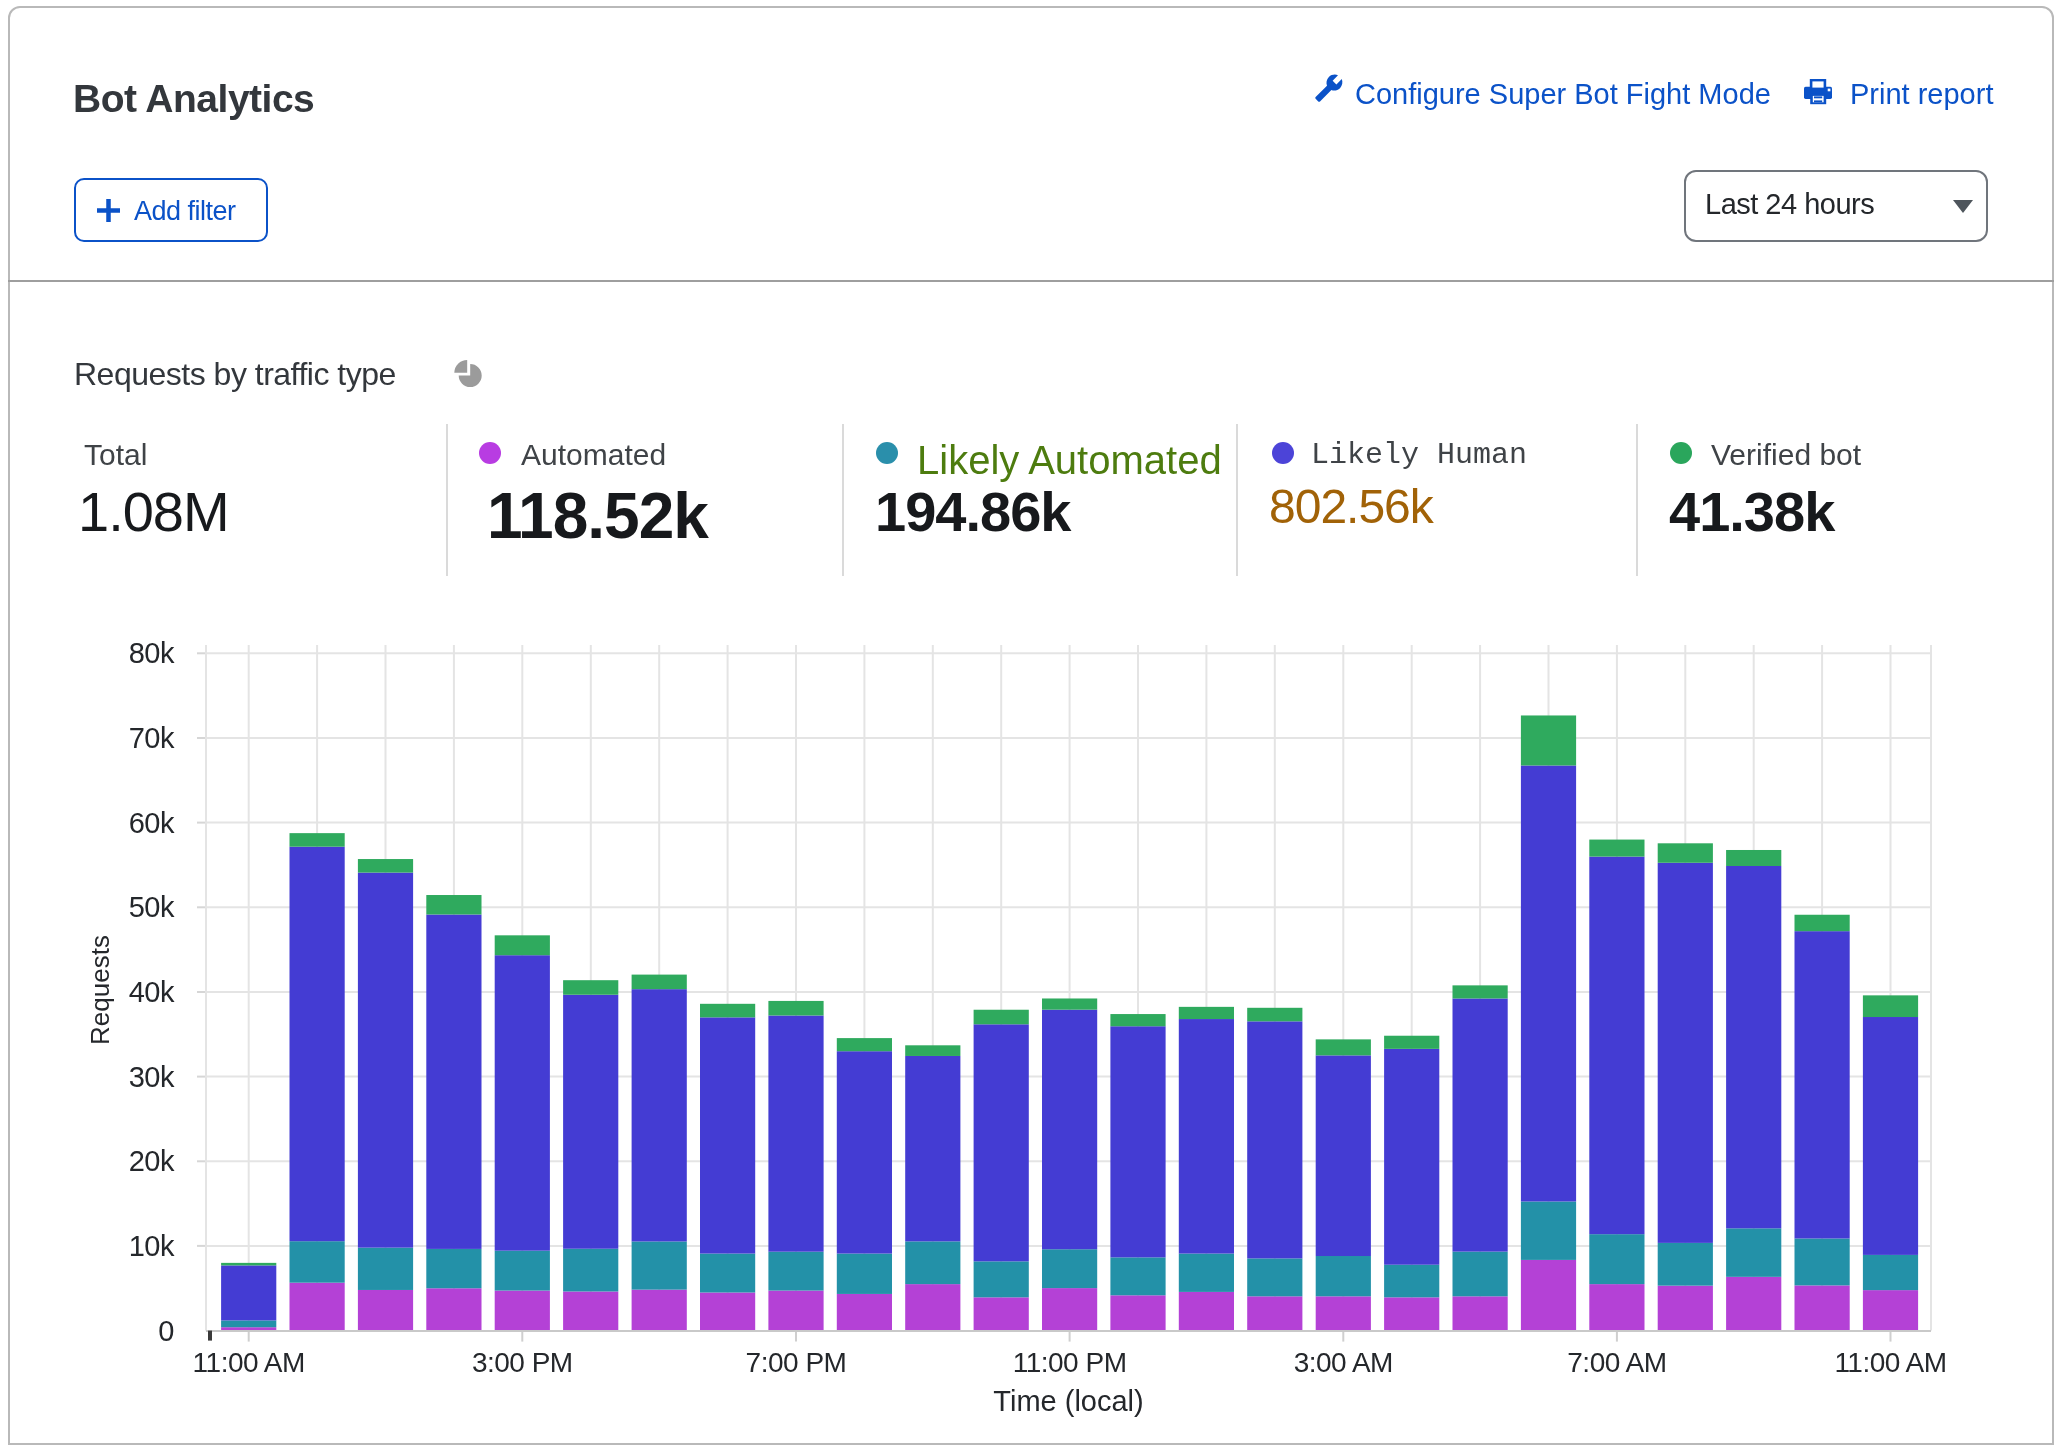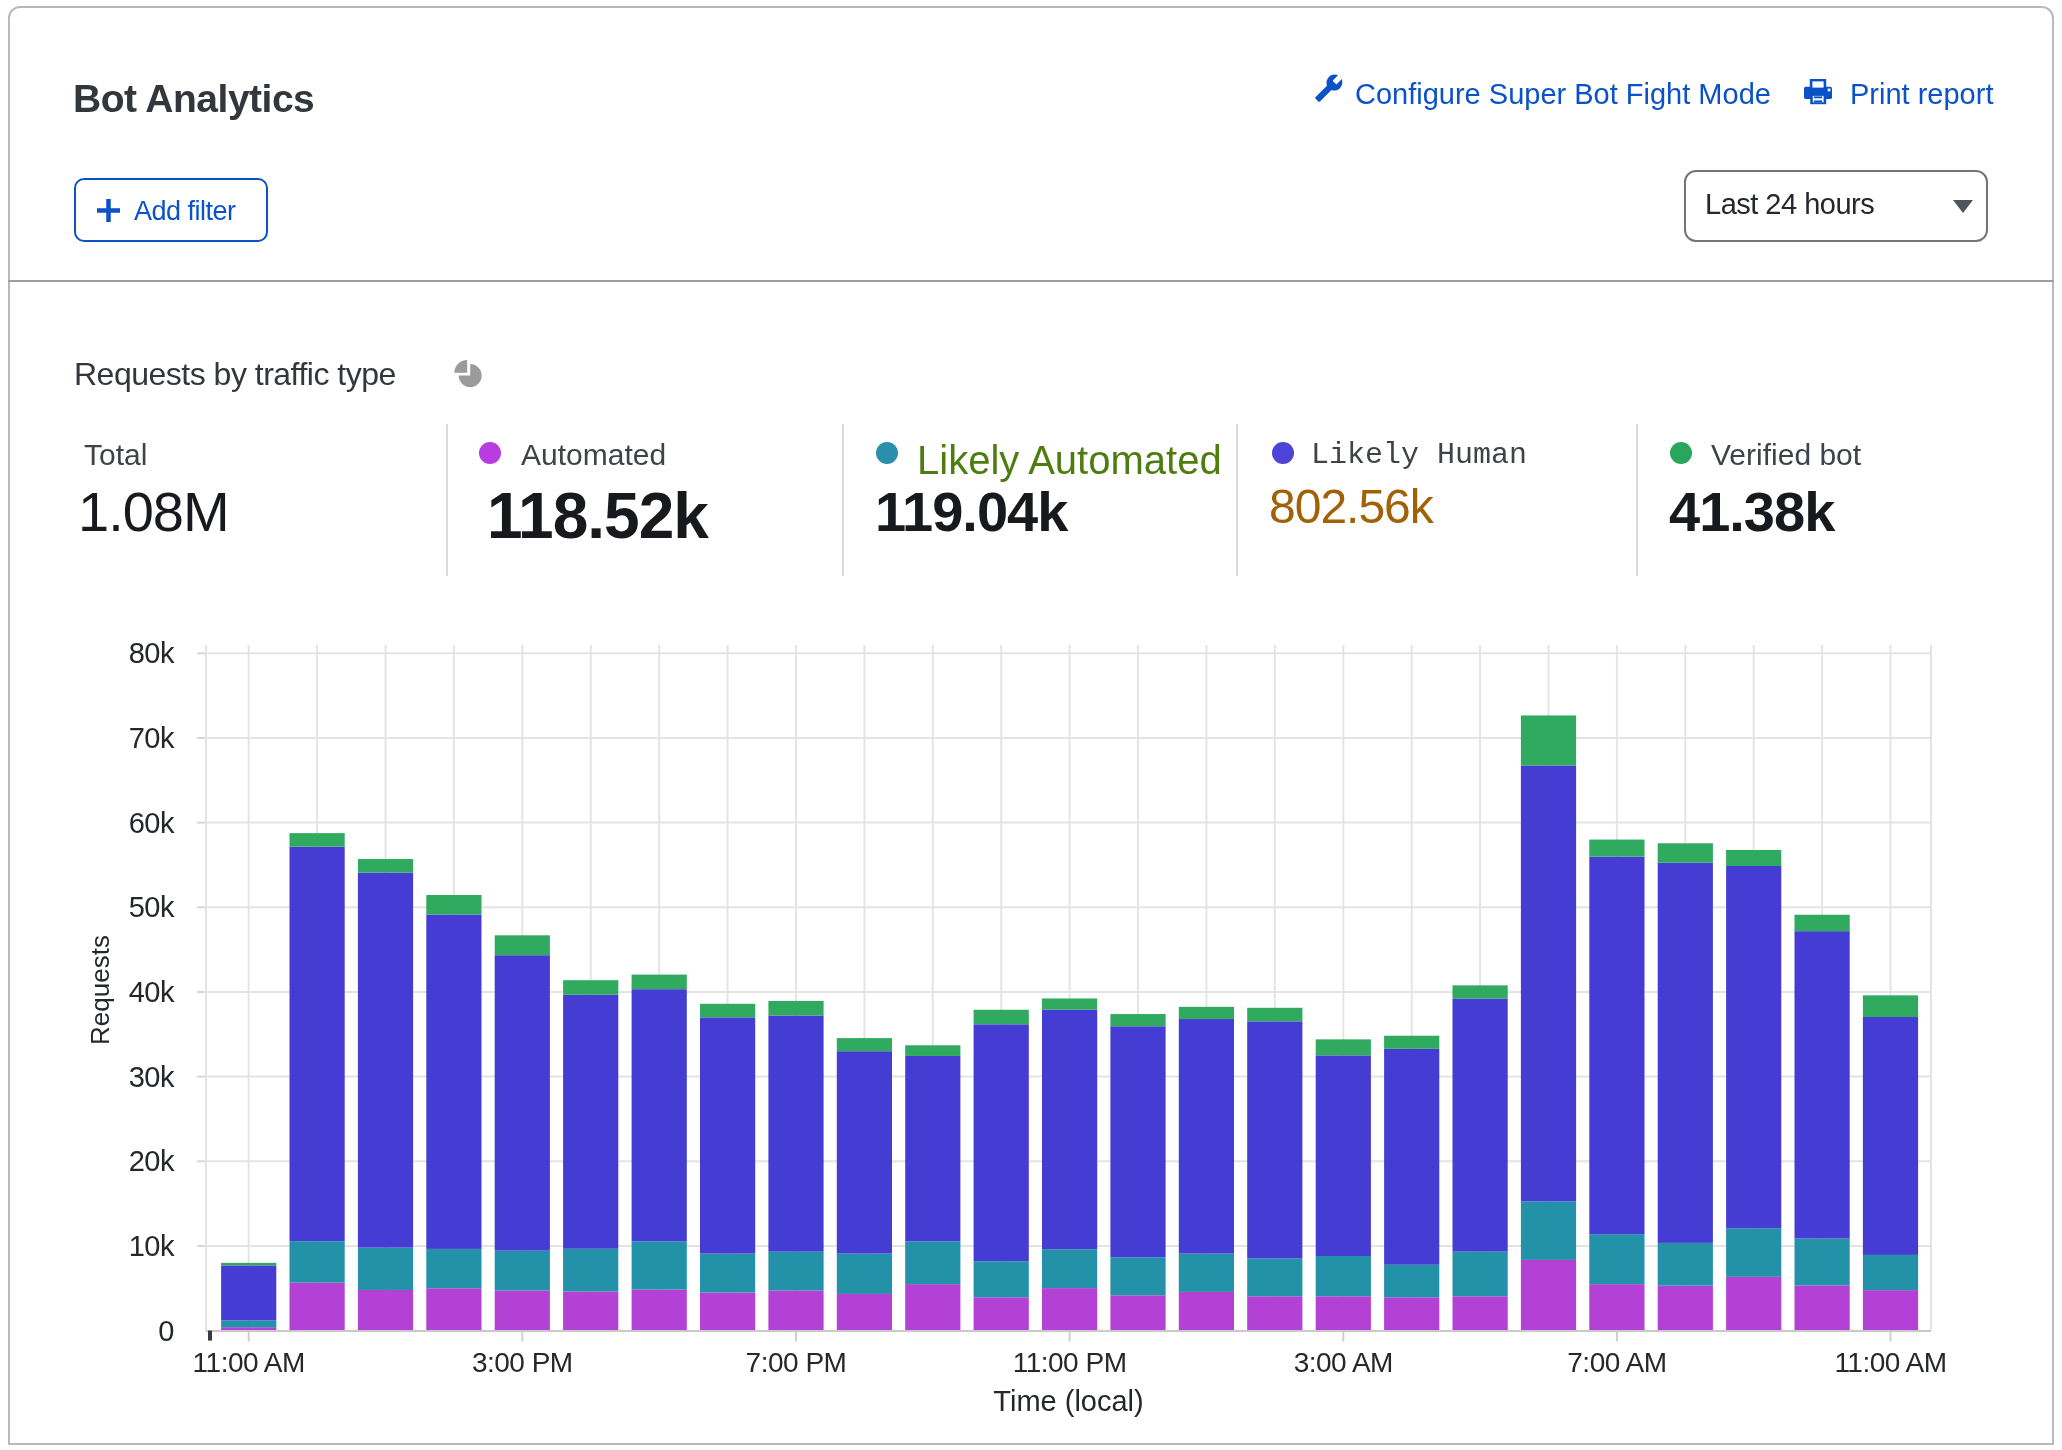--- a/index.html
+++ b/index.html
@@ -63,21 +63,21 @@
 
 <div class="abs" style="left:84px;top:438px;font-size:30px;color:#3f4347;">Total</div>
 <div class="abs" style="left:78px;top:479px;font-size:56px;font-weight:400;color:#17191c;letter-spacing:-1px;">1.08M</div>
 
 <div class="abs" style="left:479px;top:442px;width:22px;height:22px;border-radius:50%;background:#b83ce2;"></div>
 <div class="abs" style="left:521px;top:438px;font-size:30px;color:#3f4347;">Automated</div>
 <div class="abs" style="left:479px;top:479px;font-size:64px;font-weight:700;color:#17191c;letter-spacing:-1px;margin-left:8px;">118.52k</div>
 
 <div class="abs" style="left:876px;top:442px;width:22px;height:22px;border-radius:50%;background:#2a8fab;"></div>
 <div class="abs" style="left:917px;top:438px;font-size:40px;color:#4d7c0f;">Likely Automated</div>
-<div class="abs" style="left:875px;top:479px;font-size:56px;font-weight:700;color:#17191c;letter-spacing:-1px;">119.04k</div>
+<div class="abs" style="left:875px;top:479px;font-size:56px;font-weight:700;color:#17191c;letter-spacing:-1px;">194.86k</div>
 
 <div class="abs" style="left:1272px;top:442px;width:22px;height:22px;border-radius:50%;background:#4c44d8;"></div>
 <div class="abs" style="left:1311px;top:438px;font-size:30px;color:#3f4347;font-family:Liberation Mono, monospace;">Likely Human</div>
 <div class="abs" style="left:1269px;top:479px;font-size:48px;font-weight:400;color:#a16207;letter-spacing:-1px;">802.56k</div>
 
 <div class="abs" style="left:1670px;top:442px;width:22px;height:22px;border-radius:50%;background:#2aa65c;"></div>
 <div class="abs" style="left:1711px;top:438px;font-size:30px;color:#3f4347;">Verified bot</div>
 <div class="abs" style="left:1669px;top:479px;font-size:56px;font-weight:700;color:#17191c;letter-spacing:-1px;">41.38k</div>
 
 <svg style="position:absolute;left:0;top:0" width="2062" height="1450" viewBox="0 0 2062 1450">

